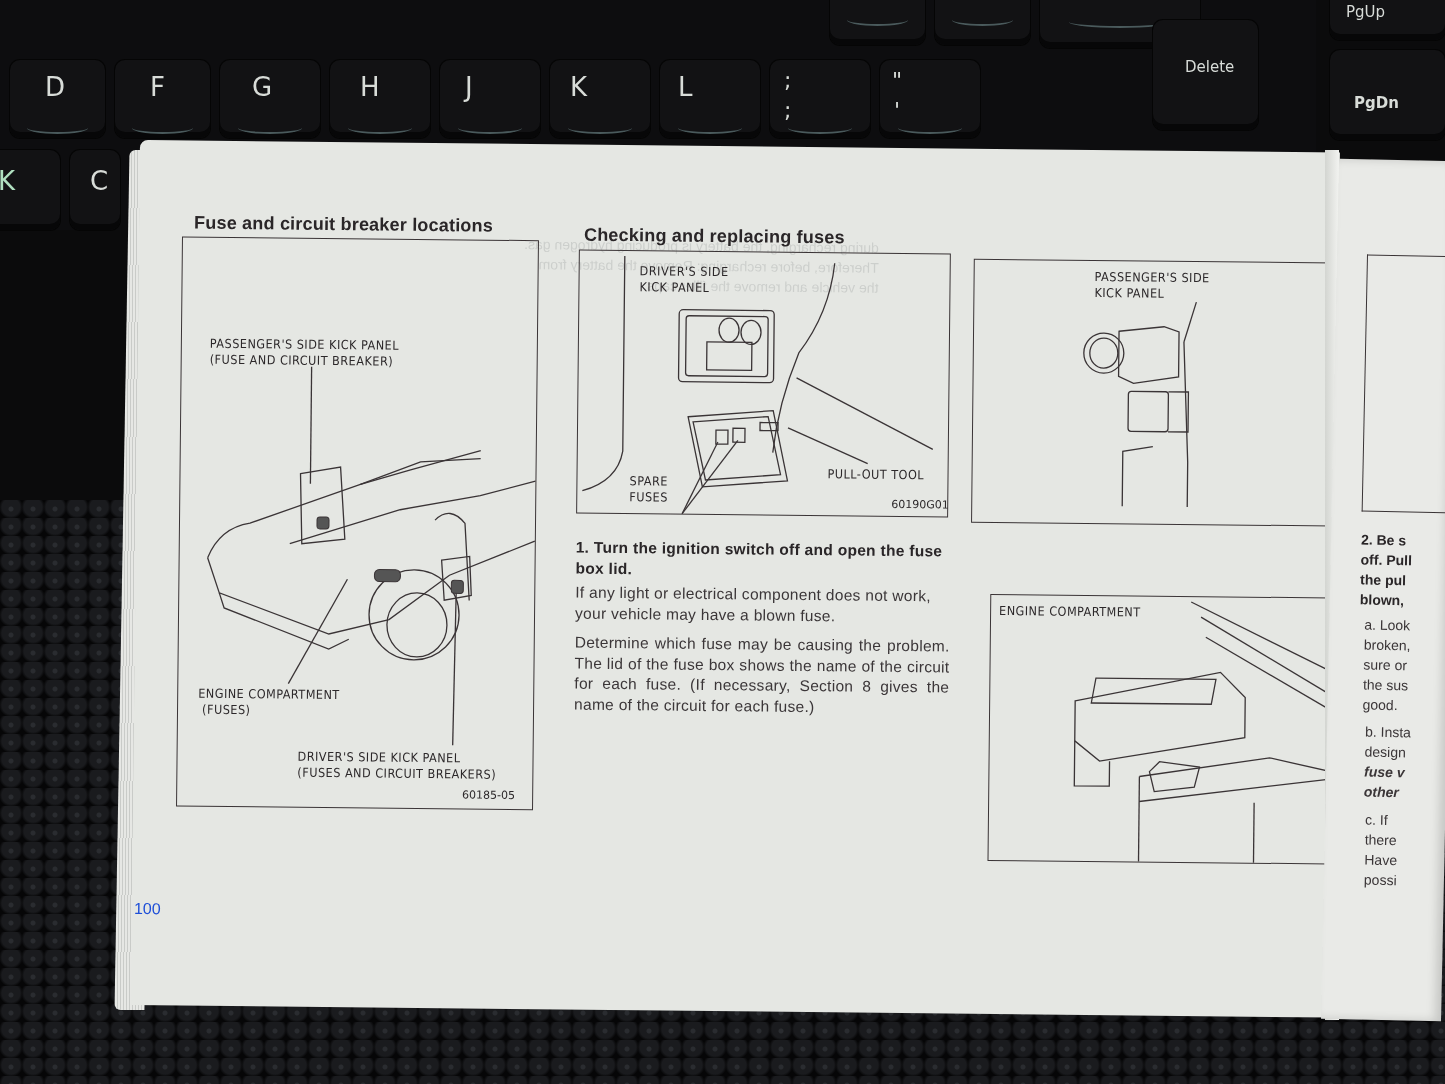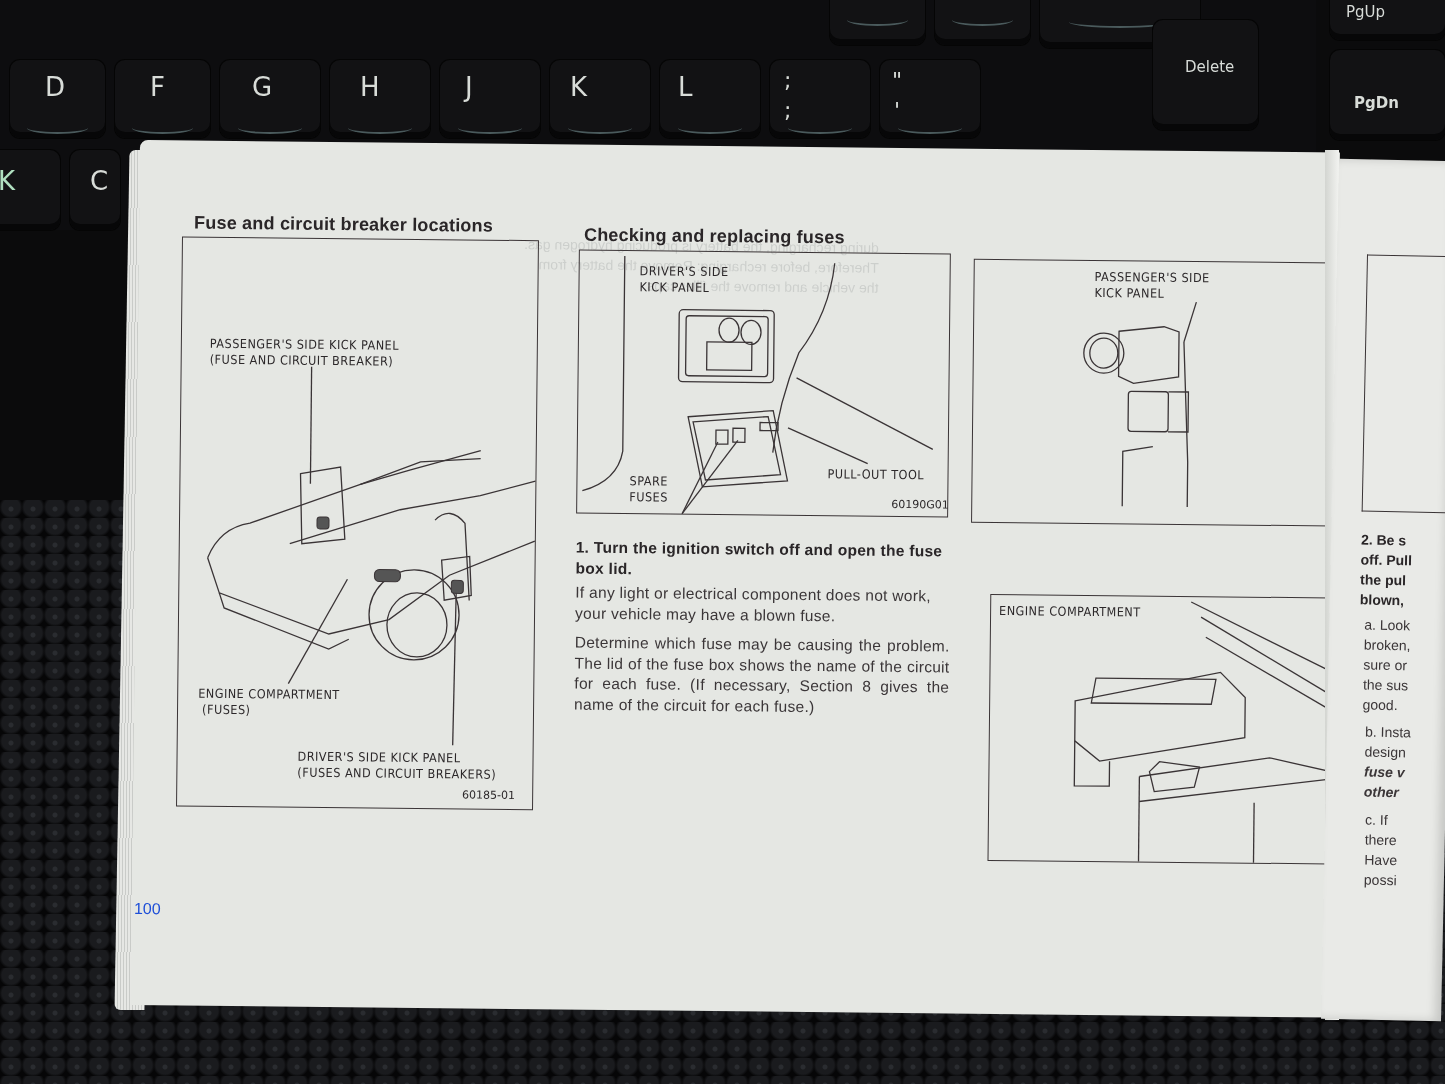--- a/index.html
+++ b/index.html
@@ -134,21 +134,21 @@
         <g fill="#555" stroke="#3a3436">
           <rect x="137" y="278" width="12" height="12" rx="3"></rect>
           <rect x="195" y="330" width="26" height="12" rx="5"></rect>
           <rect x="272" y="340" width="12" height="13" rx="3"></rect>
         </g>
       </svg>
       <div class="cap" style="left:20px;top:448px;">ENGINE COMPARTMENT
  (FUSES)</div>
       <div class="cap" style="left:120px;top:510px;text-align:left;">DRIVER'S SIDE KICK PANEL
 (FUSES AND CIRCUIT BREAKERS)</div>
-      <div class="code" style="left:285px;top:548px;">60185-01</div>
+      <div class="code" style="left:285px;top:548px;">60185-05</div>
     </div>
     <div class="pagenum" style="left:2px;top:760px;">100</div>
 
     <div class="h" style="left:445px;top:80px;">Checking and replacing fuses</div>
     <div class="fig" style="left:440px;top:105px;width:370px;height:262px;">
       <div class="cap" style="left:60px;top:12px;">DRIVER'S SIDE
 KICK PANEL</div>
       <svg width="370" height="262">
         <g fill="none" stroke="#3a3436" stroke-width="1.3">
           <path d="M45 5 L45 200 Q40 230 5 240"></path>

